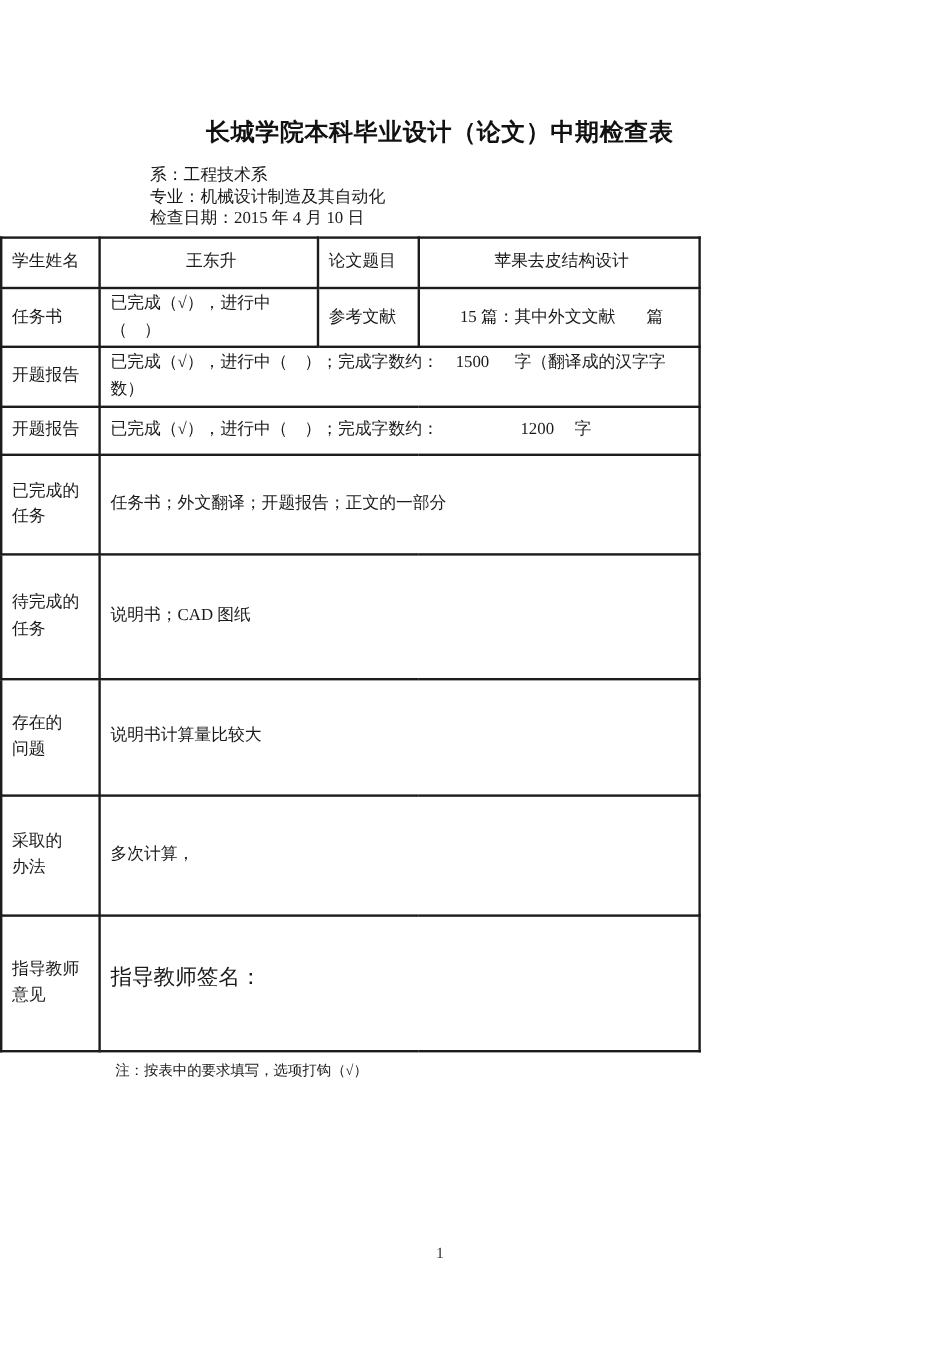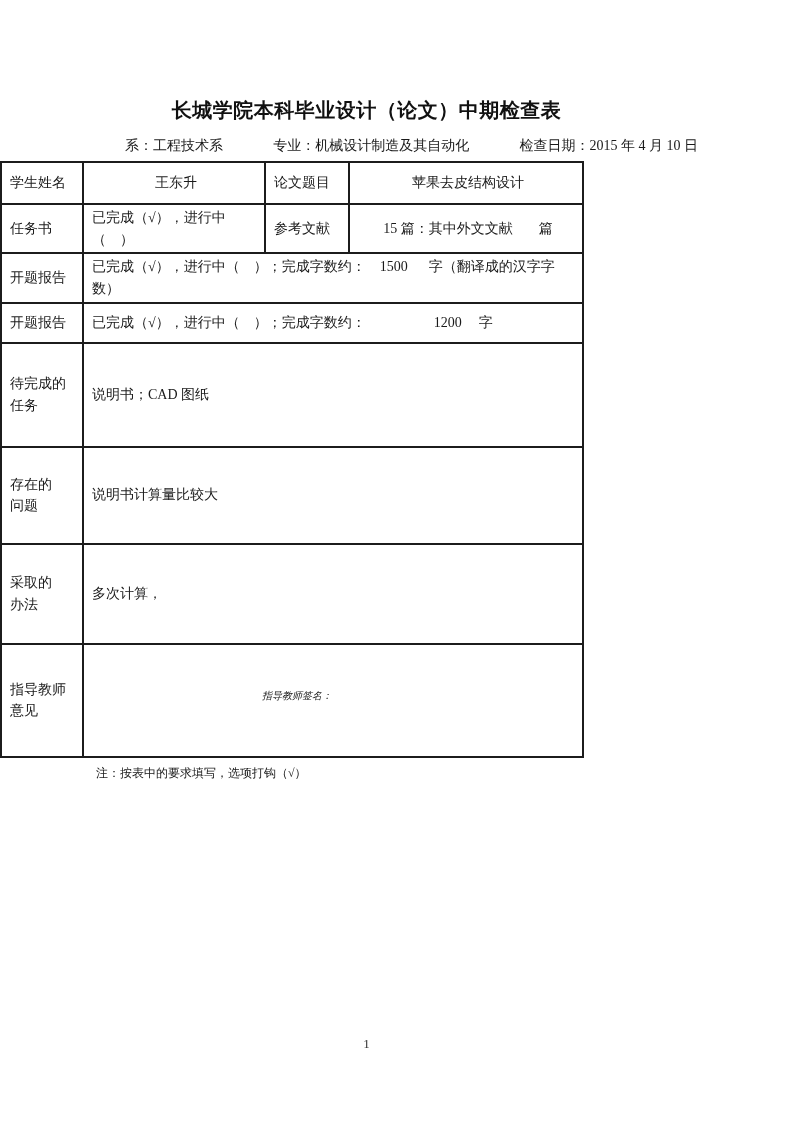--- a/index.html
+++ b/index.html
@@ -25,20 +25,21 @@
   }
   .meta-row {
     width: 582px;
     margin: 13px 0 6px 118px;
     display: flex;
     justify-content: space-between;
     align-items: baseline;
     font-size: 14px;
     padding: 0 2px 0 7px;
     white-space: nowrap;
+    flex-direction: column;
   }
   table.check-table {
     border-collapse: collapse;
     table-layout: fixed;
     width: 582px;
   }
   table.check-table td {
     border: 2px solid #1c1c1c;
     font-size: 14px;
     vertical-align: middle;
@@ -50,24 +51,23 @@
   td.ctr { text-align: center; padding-left: 4px; }
   td.cnt { padding-left: 8px; }
   .unit-gap { margin-left: 26px; }
   .v-r3 { margin-left: 14px; }
   .s-r3 { margin-left: 21px; }
   .v-r4 { margin-left: 68px; }
   .s-r4 { margin-left: 17px; }
   .v-r5 { margin-left: 100px; }
   td.advisor-cell { vertical-align: bottom; }
   .signature {
-    text-align: center;
+    text-align: left;
     padding: 0 76px 9px 0;
-    font-size: 10px;
-    font-style: italic;
+    font-size: 18px;
   }
   .footnote {
     margin: 7px 0 0 96px;
     font-size: 12px;
   }
   .page-number {
     position: absolute;
     top: 1036px;
     left: 0;
     right: 0;
@@ -116,20 +116,25 @@
       <td class="cnt" colspan="3">
         <span>已完成（√），进行中（　）；完成字数约：</span><span class="v-r3">1500</span><span class="s-r3">字（翻译成的汉字字数）</span>
       </td>
     </tr>
     <tr style="height:40px">
       <td class="lbl">开题报告</td>
       <td class="cnt" colspan="3">
         <span>已完成（√），进行中（　）；完成字数约：</span><span class="v-r4">1200</span><span class="s-r4">字</span>
       </td>
     </tr>
+    <tr style="height:83px">
+      <td class="lbl">已完成的
+任务</td>
+      <td class="cnt" colspan="3">任务书；外文翻译；开题报告；正文的一部分</td>
+    </tr>
     <tr style="height:104px">
       <td class="lbl">待完成的
 任务</td>
       <td class="cnt" colspan="3">说明书；CAD 图纸</td>
     </tr>
     <tr style="height:97px">
       <td class="lbl">存在的
 问题</td>
       <td class="cnt" colspan="3">说明书计算量比较大</td>
     </tr>

